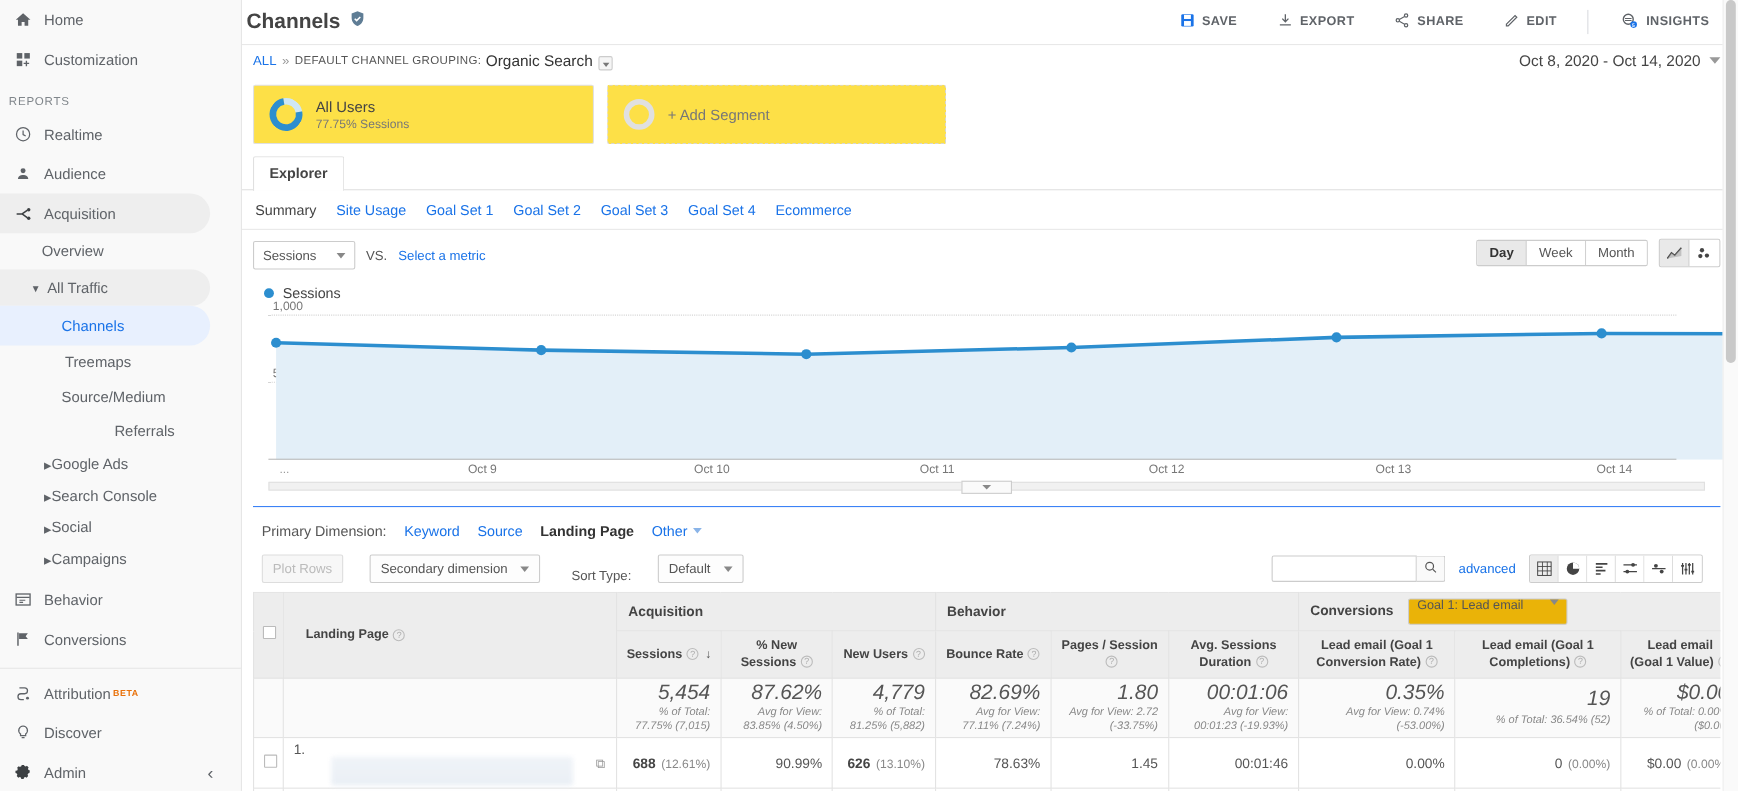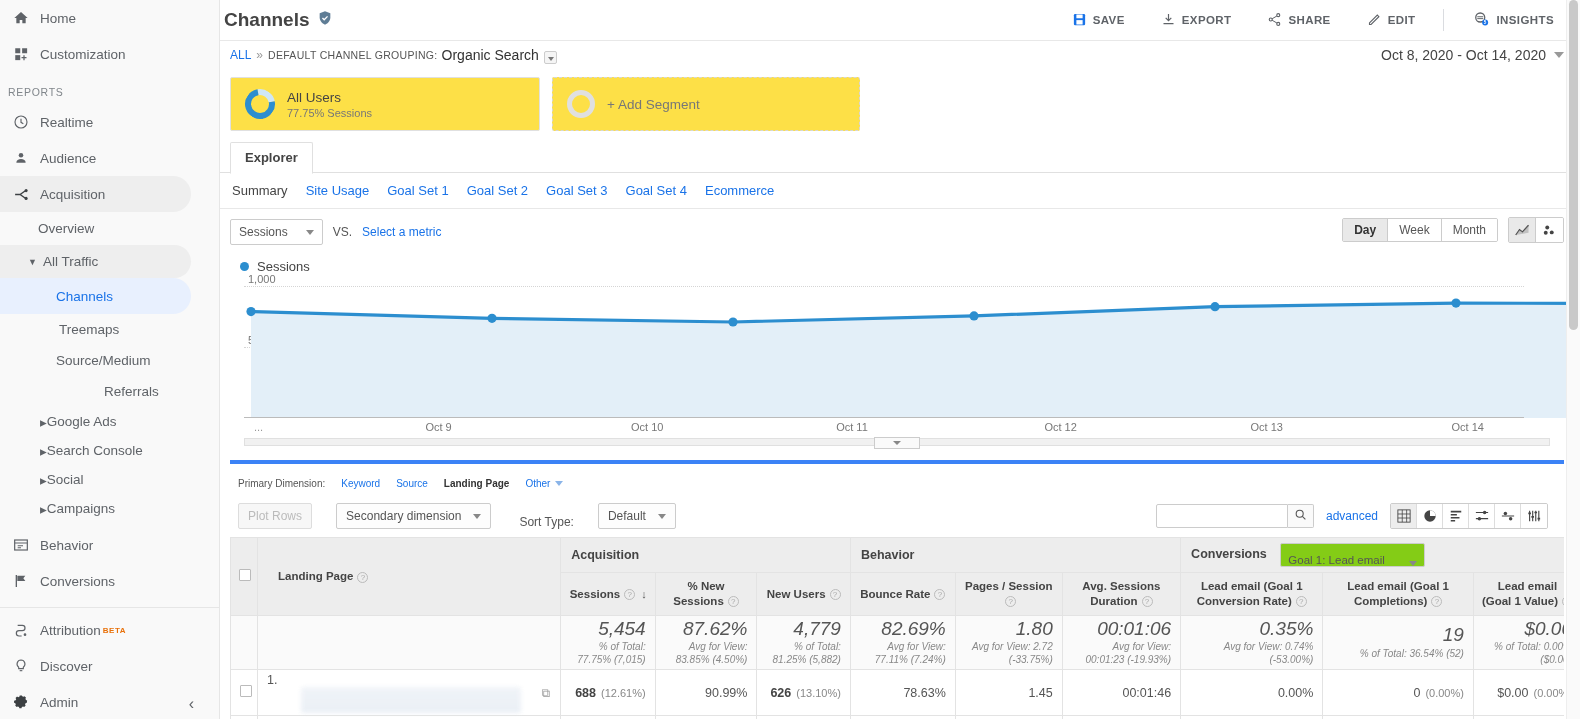--- a/index.html
+++ b/index.html
@@ -204,22 +204,22 @@
   .slider-handle {
      position:absolute; left:50%; transform:translateX(-50%); top:-1px;
      width:46px; height:12px; background:#fafafa; border:1px solid #ccc;
      display:flex; align-items:center; justify-content:center;
   }
   .slider-handle:after{ content:""; border-left:4px solid transparent; border-right:4px solid transparent; border-top:4px solid #888;}
 
   
   .pdim {
     display:flex; align-items:center; gap:16px;
-    padding: 14px 0 10px 8px; font-size:10px;
-    border-top: 4px solid #3b82f6; margin-top: 8px;
+    padding: 14px 0 10px 8px; font-size:13px;
+    border-top: 1px solid #3b82f6; margin-top: 8px;
   }
   .pdim-label { color:#555; }
   .pdim-link { color:#1a73e8; cursor:pointer; }
   .pdim-link.active { color:#333; font-weight:bold; }
   .pdim-other { color:#1a73e8; display:flex; align-items:center; gap:5px; cursor:pointer;}
   .tiny-caret { border-left:4px solid transparent; border-right:4px solid transparent; border-top:5px solid #8ab4e8; }
 
   .tbar {
     display:flex; align-items:flex-end; gap:24px;
     padding: 4px 16px 8px 8px; position: relative;
@@ -254,22 +254,22 @@
     padding: 0 8px !important; text-align:center; line-height:1.3;
   }
   .col-head.right { text-align:right; }
   .q {
     display:inline-block; width:11px; height:11px; border-radius:50%;
     border:1px solid #bbb; color:#aaa; font-size:8px; line-height:10px;
     text-align:center; margin-left:4px; font-weight:normal; vertical-align:middle;
   }
   .sortarrow { color:#555; margin-left:6px; font-size:11px; }
   .conv-select {
-    display:inline-flex; align-items:flex-end; gap:24px;
-    border:1px solid #ccc; background:#84cc16; border-radius:2px;
+    display:inline-flex; align-items:flex-start; gap:24px;
+    border:1px solid #ccc; background:#eab308; border-radius:2px;
     height:24px; padding:0 7px; font-size:11.5px; color:#555; font-weight:normal;
     margin-left:10px; vertical-align:middle;
   }
   .totrow td { height:54px; background:#fafafa; padding:0 9px !important; text-align:right;font-style:italic; }
   .tot-main { font-size:19px; color:#555; line-height:1.05; }
   .tot-sub { font-size:10px; color:#888; line-height:1.25; margin-top:3px; }
   .drow td { height:46px; padding:0 9px !important; text-align:right; font-size:12.5px; color:#555; }
   .cellnum { font-weight:bold; color:#444; }
   .cellpct { color:#888; font-size:11px; margin-left:5px; }
   .idxcell { text-align:left !important; color:#555; font-size:12.5px; padding-left:14px !important;}

